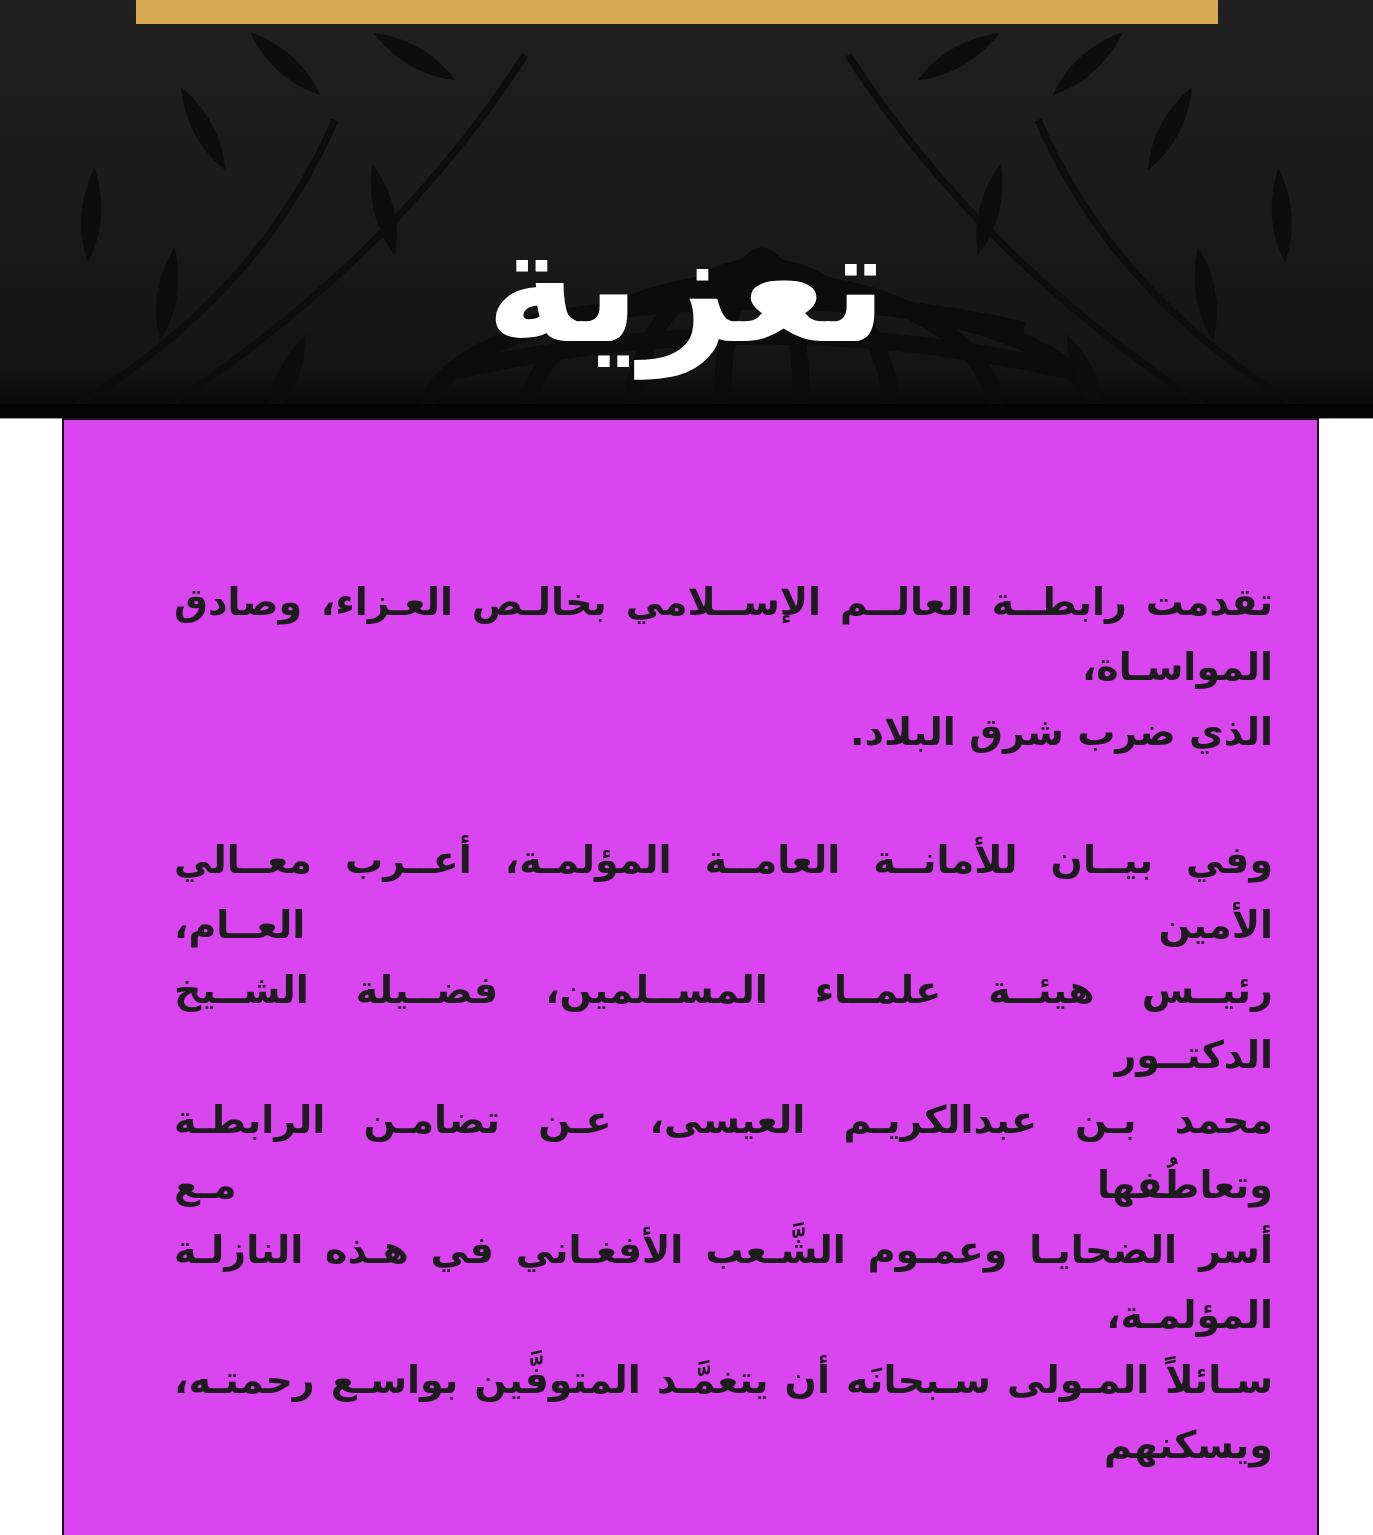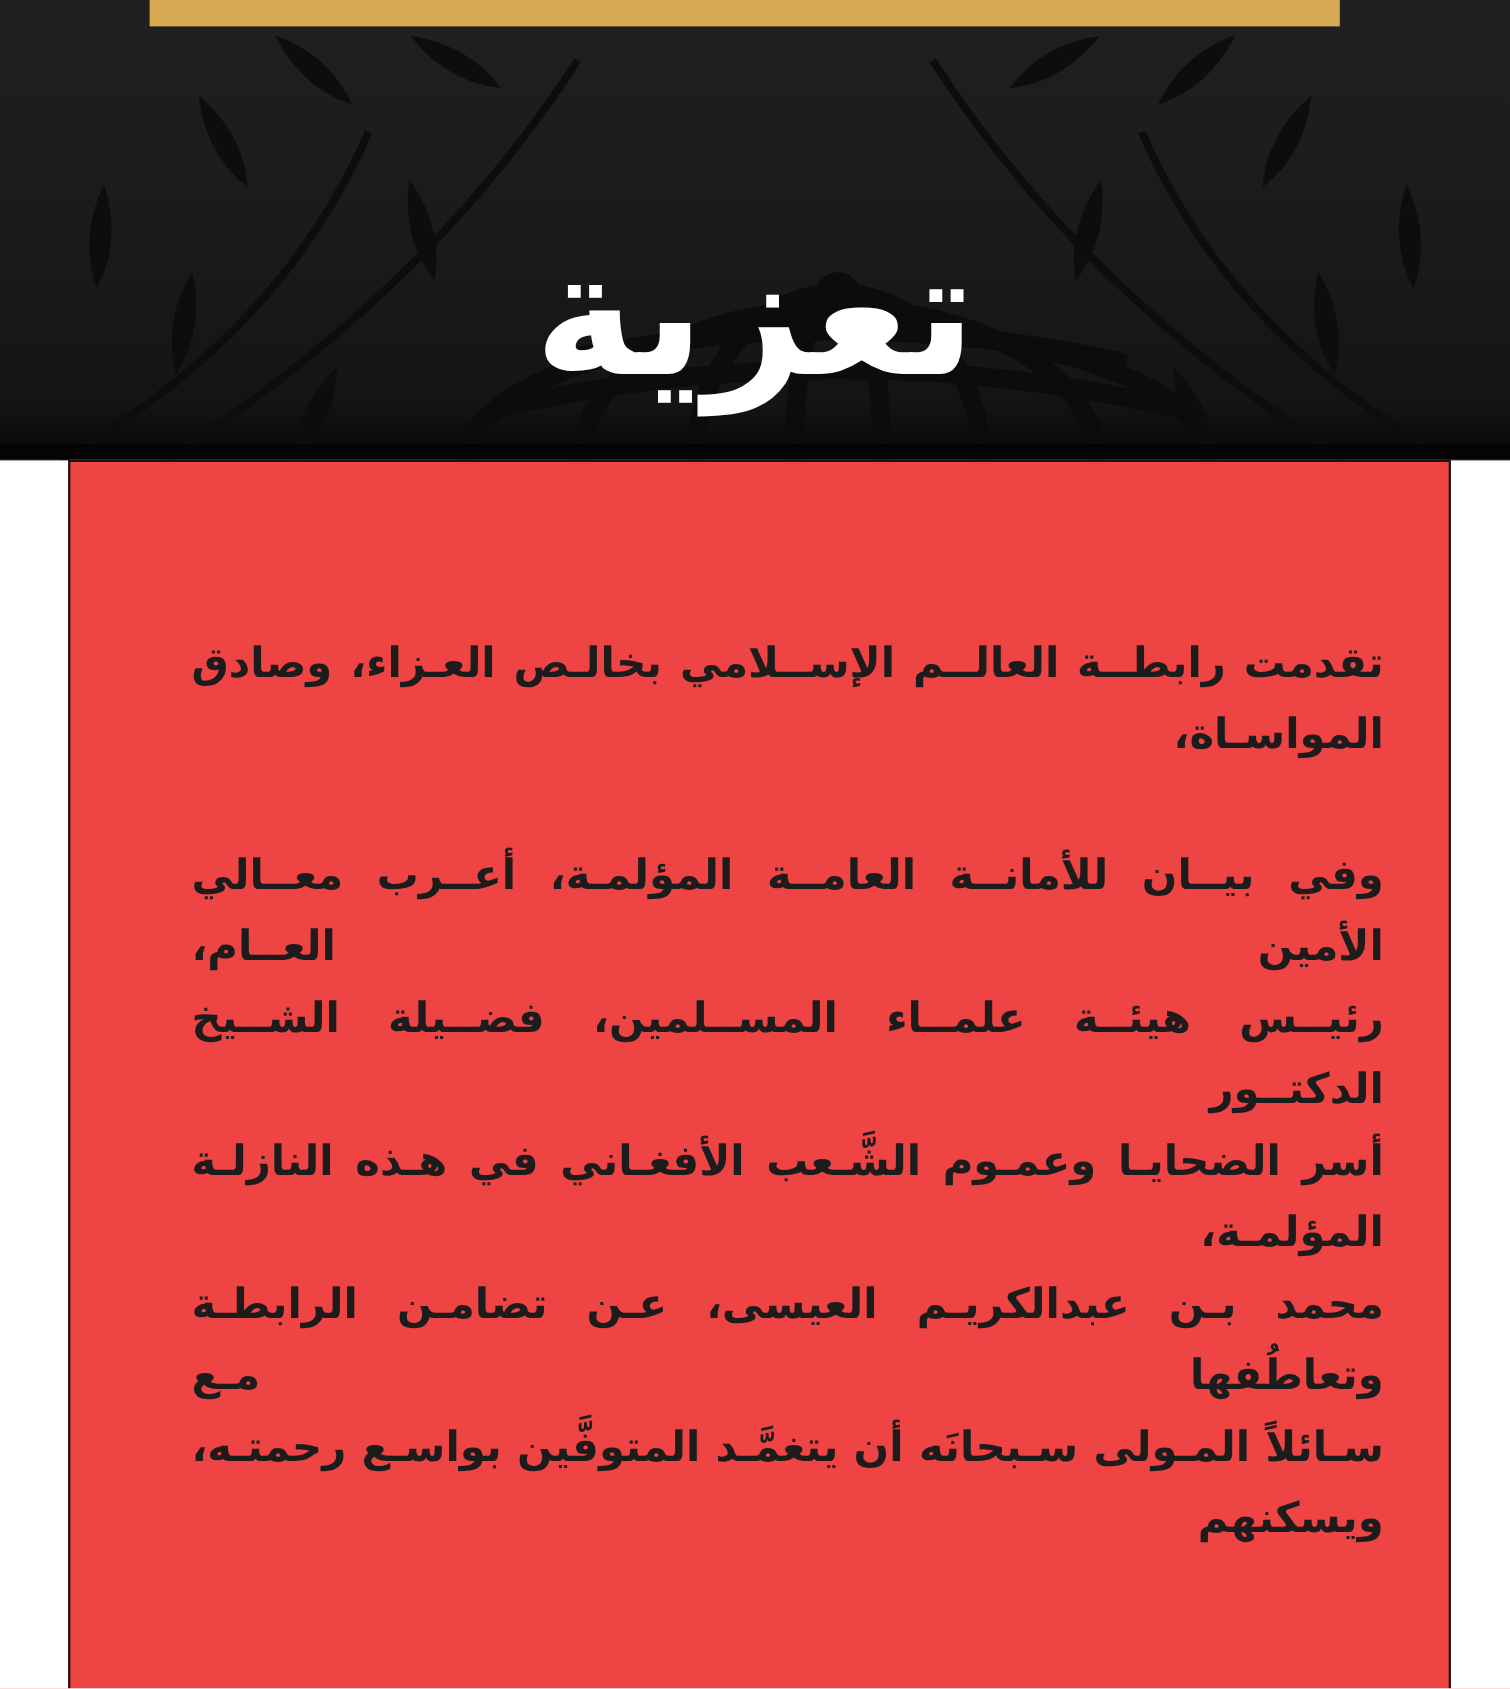--- a/index.html
+++ b/index.html
@@ -12,22 +12,22 @@
           overflow:hidden;border-bottom:1px solid #9a9a9a;}
   .watermark{position:absolute;left:0;top:0;}
   .gold-bar{position:absolute;left:136px;top:0;width:1082px;height:24px;background:#D7A952;}
   .header-strip{position:absolute;left:0;bottom:0;width:100%;height:14px;background:#040404;}
   .title{position:absolute;left:0;top:186px;width:100%;text-align:center;
          color:#ffffff;font-size:158px;line-height:200px;font-weight:bold;margin:0;
          font-family:"DejaVu Sans",sans-serif;}
 
   
   .card{position:absolute;left:62px;top:418px;width:1257px;height:1117px;
-        box-sizing:border-box;background:#ef4444;border:2px solid #161616;border-bottom:none;
-        padding:150px 59px 0 110px;direction:rtl;}
+        box-sizing:border-box;background:#d946ef;border:2px solid #161616;border-bottom:none;
+        padding:150px 44px 0 110px;direction:rtl;}
   .para{margin:0;}
   .para + .para{margin-top:63px;}
   .line{color:#1c1c1c;font-weight:bold;font-size:38px;line-height:65px;
         font-family:"DejaVu Sans",sans-serif;
         text-align:justify;text-align-last:right;}
   .line.j{text-align-last:justify;}
 </style>
 </head>
 <body>
 
@@ -74,25 +74,26 @@
 
     <h1 class="title">تعزية</h1>
 
     <div class="header-strip"></div>
   </header>
 
   <main class="card">
 
     <div class="para">
       <div class="line j">تقدمت رابطــة العالــم الإســلامي بخالـص العـزاء، وصادق المواسـاة،</div>
+      <div class="line">الذي ضرب شرق البلاد.</div>
     </div>
 
     <div class="para">
       <div class="line j">وفي بيــان للأمانــة العامــة المؤلمـة، أعــرب معــالي الأمين العــام،</div>
       <div class="line j">رئيــس هيئــة علمــاء المســلمين، فضــيلة الشــيخ الدكتــور</div>
+      <div class="line j">محمد بـن عبدالكريـم العيسى، عـن تضامـن الرابطـة وتعاطُفها مـع</div>
       <div class="line j">أسر الضحايـا وعمـوم الشَّـعب الأفغـاني في هـذه النازلـة المؤلمـة،</div>
-      <div class="line j">محمد بـن عبدالكريـم العيسى، عـن تضامـن الرابطـة وتعاطُفها مـع</div>
       <div class="line j">سـائلاً المـولى سـبحانَه أن يتغمَّـد المتوفَّين بواسـع رحمتـه، ويسكنهم</div>
 
     </div>
 
   </main>
 </div>
 
 </body></html>

